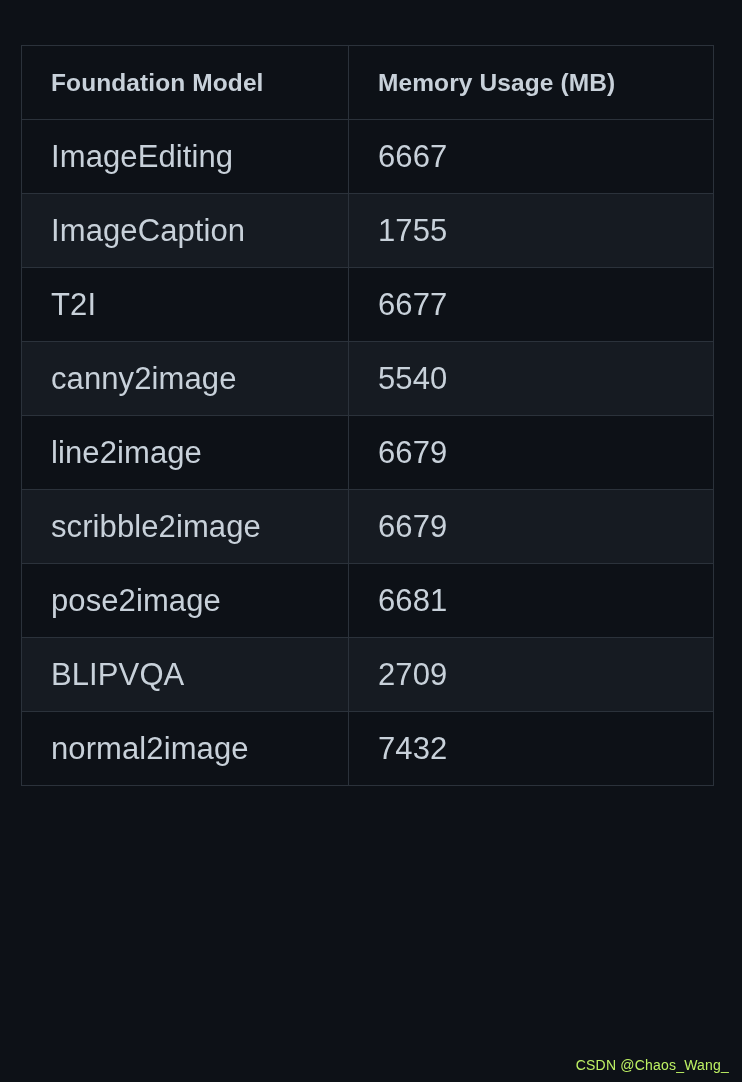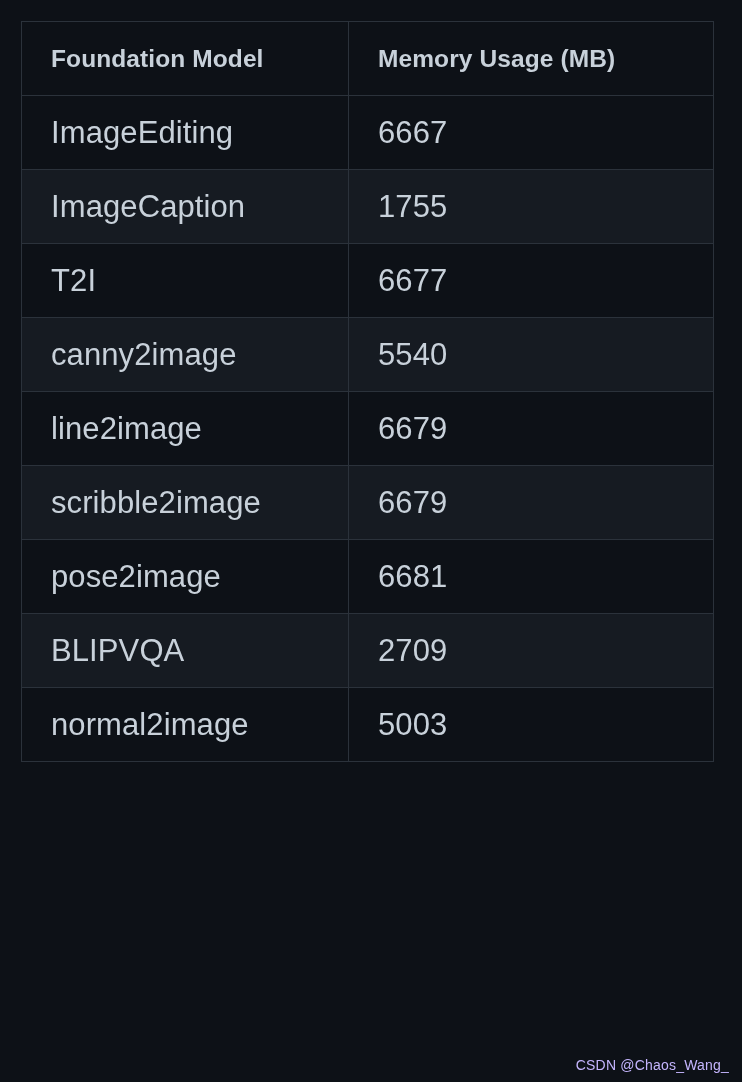--- a/index.html
+++ b/index.html
@@ -22,20 +22,21 @@
     left: 21px;
     top: 21px;
     width: 692px;
   }
 
   table.memory-table {
     border-collapse: collapse;
     width: 692px;
     table-layout: fixed;
     border: 1px solid #2b323b;
+    margin-top: 24px;
   }
 
   table.memory-table col.col-model { width: 327px; }
   table.memory-table col.col-memory { width: 365px; }
 
   table.memory-table th,
   table.memory-table td {
     border: 1px solid #2b323b;
     text-align: left;
     vertical-align: middle;
@@ -64,21 +65,21 @@
     background: #0d1117;
   }
   table.memory-table tbody tr:nth-child(even) td {
     background: #161b22;
   }
 
   #watermark {
     position: absolute;
     right: 13px;
     bottom: 9px;
-    color: #c4b5fd;
+    color: #bef264;
     font-size: 14px;
     font-family: "Liberation Sans", sans-serif;
     letter-spacing: 0.2px;
     white-space: nowrap;
   }
 </style>
 </head>
 <body>
 
 <div id="table-wrap">
@@ -121,19 +122,19 @@
         <tr>
           <td>pose2image</td>
           <td>6681</td>
         </tr>
         <tr>
           <td>BLIPVQA</td>
           <td>2709</td>
         </tr>
         <tr>
           <td>normal2image</td>
-          <td>5003</td>
+          <td>7432</td>
         </tr>
       </tbody>
   </table>
 </div>
 
 <div id="watermark">CSDN @Chaos_Wang_</div>
 
 </body></html>

